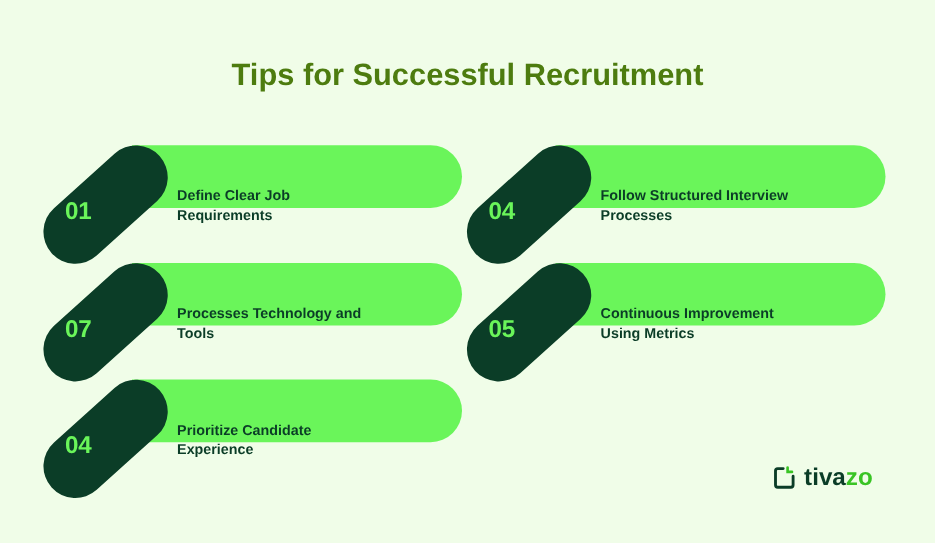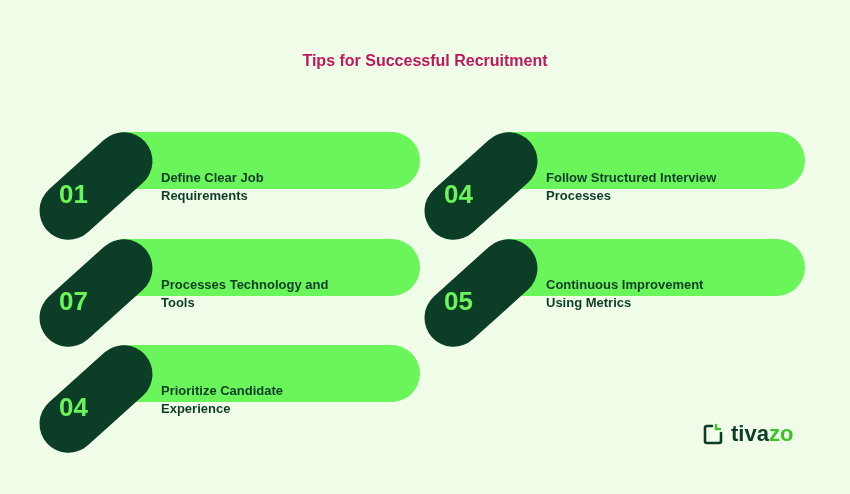--- a/index.html
+++ b/index.html
@@ -1,22 +1,22 @@
 <!DOCTYPE html>
 <html><head>
 <meta charset="utf-8">
 <style>
   * { margin: 0; padding: 0; box-sizing: border-box; }
   body { width: 850px; height: 494px; background: #f0fde8; font-family: "Liberation Sans", sans-serif; position: relative; overflow: hidden; }
-  .title { position: absolute; top: 52px; left: 0; width: 850px; text-align: center; font-size: 16px; font-weight: bold; color: #be185d; }
+  .title { position: absolute; top: 52px; left: 0; width: 850px; text-align: center; font-size: 28px; font-weight: bold; color: #4d7c0f; }
   .tip { position: absolute; width: 380px; height: 110px; }
   .bar { position: absolute; left: 76px; top: 0; width: 300px; height: 57px; background: #6af55a; border-radius: 0 29px 29px 0; }
   .pill { position: absolute; left: 0; top: 0; width: 104px; height: 108px; }
   .pill-shape { position: absolute; left: 50%; top: 50%; width: 132px; height: 58px; background: #0b3d27; border-radius: 29px; transform: translate(-50%, -50%) rotate(-42deg); }
-  .num { position: absolute; left: 15px; top: 47px; font-size: 26px; font-weight: bold; color: #6af55a; letter-spacing: 0px; }
+  .num { position: absolute; left: 15px; top: 47px; font-size: 22px; font-weight: bold; color: #6af55a; letter-spacing: 0px; }
   .label { position: absolute; left: 117px; top: 8px; width: 200px; font-size: 13px; font-weight: bold; color: #0b3d27; line-height: 18px; margin-top: 29px; }
   .logo { position: absolute; left: 703px; top: 421px; display: flex; align-items: center; gap: 8px; }
   .logo-text { font-size: 22px; font-weight: bold; color: #0b3d27; }
   .logo-text .z { color: #39c424; }
 </style>
 </head>
 <body>
 
 <div class="title">Tips for Successful Recruitment</div>
 

